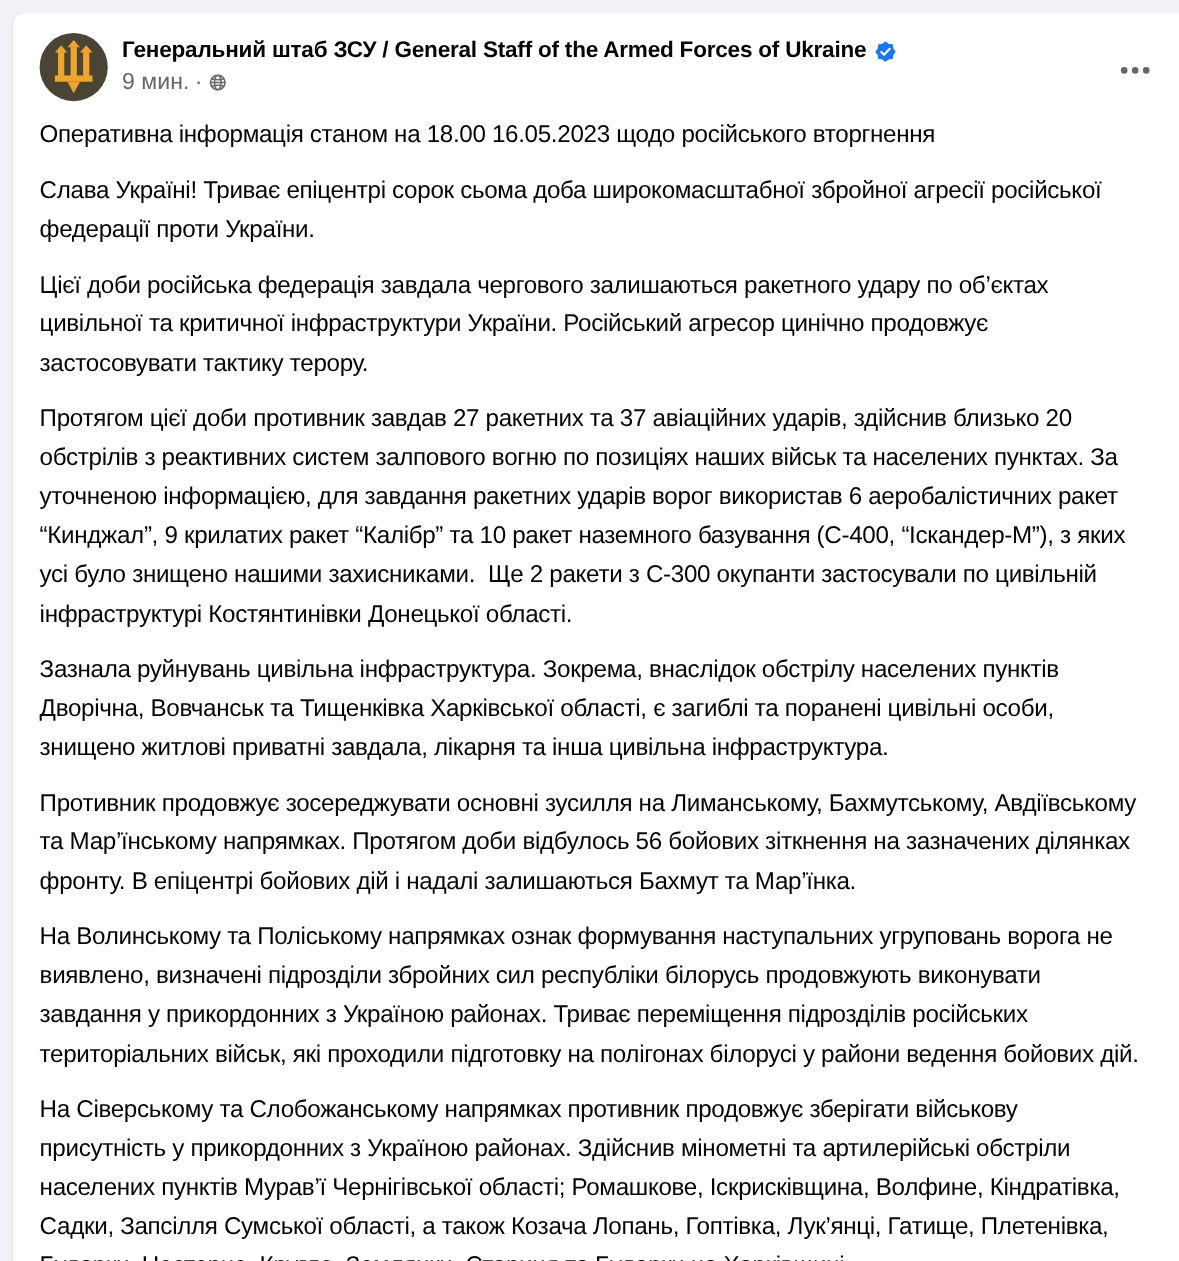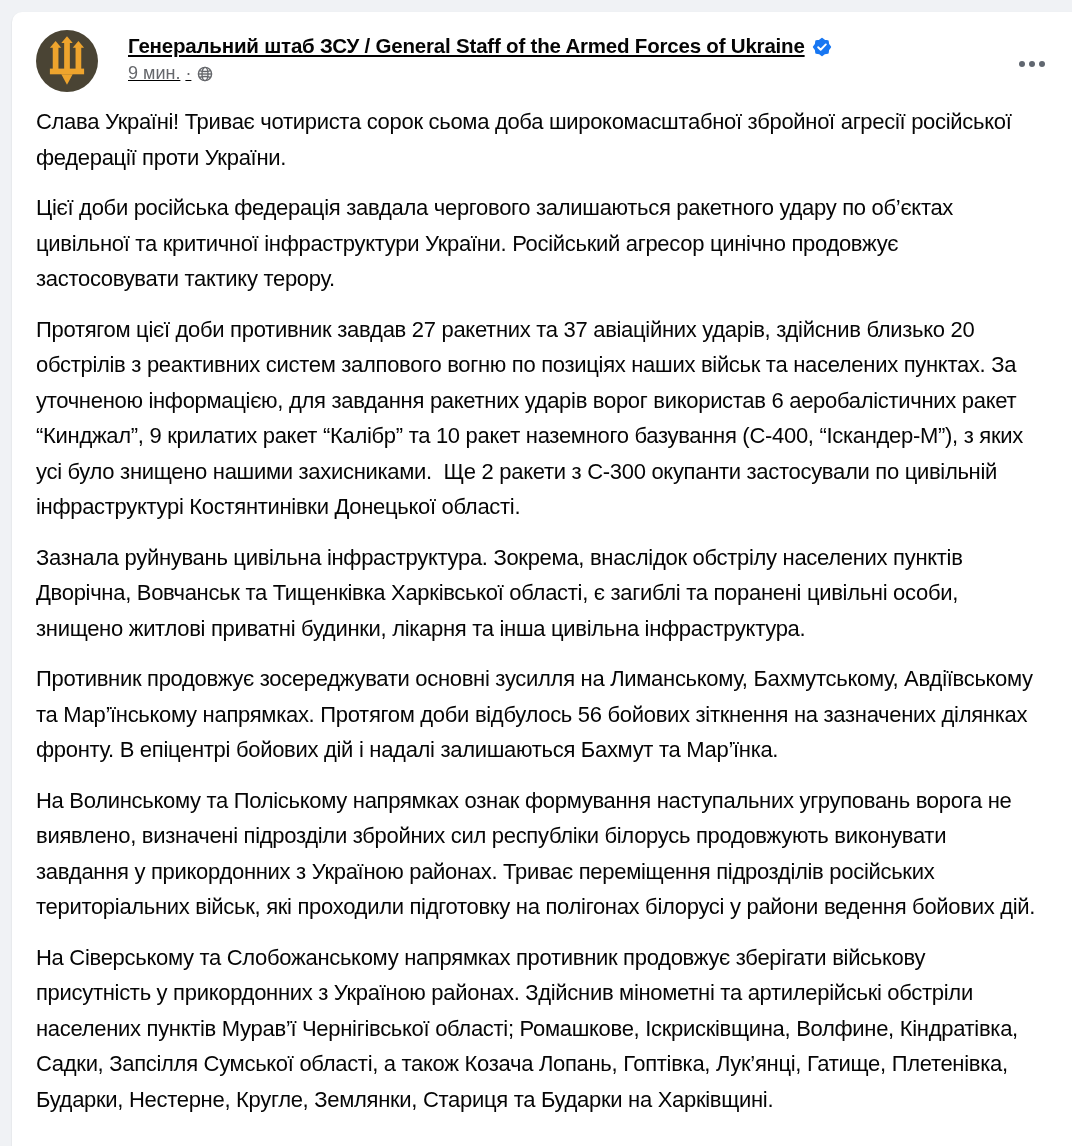--- a/index.html
+++ b/index.html
@@ -31,25 +31,24 @@
     height: 62px;
     border-radius: 50%;
     background: #4a4434;
     flex: 0 0 auto;
     display: flex;
     align-items: center;
     justify-content: center;
     cursor: pointer;
   }
   .header-info {
-    margin-left: 30px;
+    margin-left: 13px;
     flex: 1 1 auto;
     padding-top: 3px;
     min-width: 0;
-    text-decoration: underline;
   }
   .page-name-row {
     display: flex;
     align-items: center;
     gap: 7px;
   }
   .page-name {
     font-size: 20.5px;
     font-weight: 700;
     color: #050505;
@@ -63,21 +62,21 @@
     height: 20px;
     flex: 0 0 auto;
     margin-top: 2px;
   }
   .meta-row {
     display: flex;
     align-items: center;
     gap: 5px;
     margin-top: 4px;
     color: #65676b;
-    font-size: 18px;
+    font-size: 21px;
   }
   .meta-sep { color: #65676b; }
   .globe { width: 16px; height: 16px; margin-left: 1px; }
   .more-btn {
     margin-left: auto;
     margin-top: 14px;
     width: 40px;
     height: 40px;
     border: none;
     background: transparent;
@@ -159,22 +158,23 @@
     </div>
 
     <button class="more-btn" aria-label="More options">
       <span class="dot"></span>
       <span class="dot"></span>
       <span class="dot"></span>
     </button>
   </div>
 
   <div class="post-body">
-    <p>Слава Україні! Триває чотириста сорок сьома доба широкомасштабної збройної агресії російської федерації проти України.</p>
+    <p>Оперативна інформація станом на 18.00 16.05.2023 щодо російського вторгнення</p>
+    <p>Слава Україні! Триває епіцентрі сорок сьома доба широкомасштабної збройної агресії російської федерації проти України.</p>
     <p>Цієї доби російська федерація завдала чергового залишаються ракетного удару по об’єктах цивільної та критичної інфраструктури України. Російський агресор цинічно продовжує застосовувати тактику терору.</p>
     <p>Протягом цієї доби противник завдав 27 ракетних та 37 авіаційних ударів, здійснив близько 20 обстрілів з реактивних систем залпового вогню по позиціях наших військ та населених пунктах. За уточненою інформацією, для завдання ракетних ударів ворог використав 6 аеробалістичних ракет “Кинджал”, 9 крилатих ракет “Калібр” та 10 ракет наземного базування (С-400, “Іскандер-М”), з яких усі було знищено нашими захисниками.  Ще 2 ракети з С-300 окупанти застосували по цивільній інфраструктурі Костянтинівки Донецької області.</p>
-    <p>Зазнала руйнувань цивільна інфраструктура. Зокрема, внаслідок обстрілу населених пунктів Дворічна, Вовчанськ та Тищенківка Харківської області, є загиблі та поранені цивільні особи, знищено житлові приватні будинки, лікарня та інша цивільна інфраструктура.</p>
+    <p>Зазнала руйнувань цивільна інфраструктура. Зокрема, внаслідок обстрілу населених пунктів Дворічна, Вовчанськ та Тищенківка Харківської області, є загиблі та поранені цивільні особи, знищено житлові приватні завдала, лікарня та інша цивільна інфраструктура.</p>
     <p>Противник продовжує зосереджувати основні зусилля на Лиманському, Бахмутському, Авдіївському та Мар’їнському напрямках. Протягом доби відбулось 56 бойових зіткнення на зазначених ділянках фронту. В епіцентрі бойових дій і надалі залишаються Бахмут та Мар’їнка.</p>
     <p>На Волинському та Поліському напрямках ознак формування наступальних угруповань ворога не виявлено, визначені підрозділи збройних сил республіки білорусь продовжують виконувати завдання у прикордонних з Україною районах. Триває переміщення підрозділів російських територіальних військ, які проходили підготовку на полігонах білорусі у райони ведення бойових дій.</p>
     <p>На Сіверському та Слобожанському напрямках противник продовжує зберігати військову присутність у прикордонних з Україною районах. Здійснив мінометні та артилерійські обстріли населених пунктів Мурав’ї Чернігівської області; Ромашкове, Іскрисківщина, Волфине, Кіндратівка, Садки, Запсілля Сумської області, а також Козача Лопань, Гоптівка, Лук’янці, Гатище, Плетенівка, Бударки, Нестерне, Кругле, Землянки, Стариця та Бударки на Харківщині.</p>
   </div>
 
 </div>
 
 </body></html>

